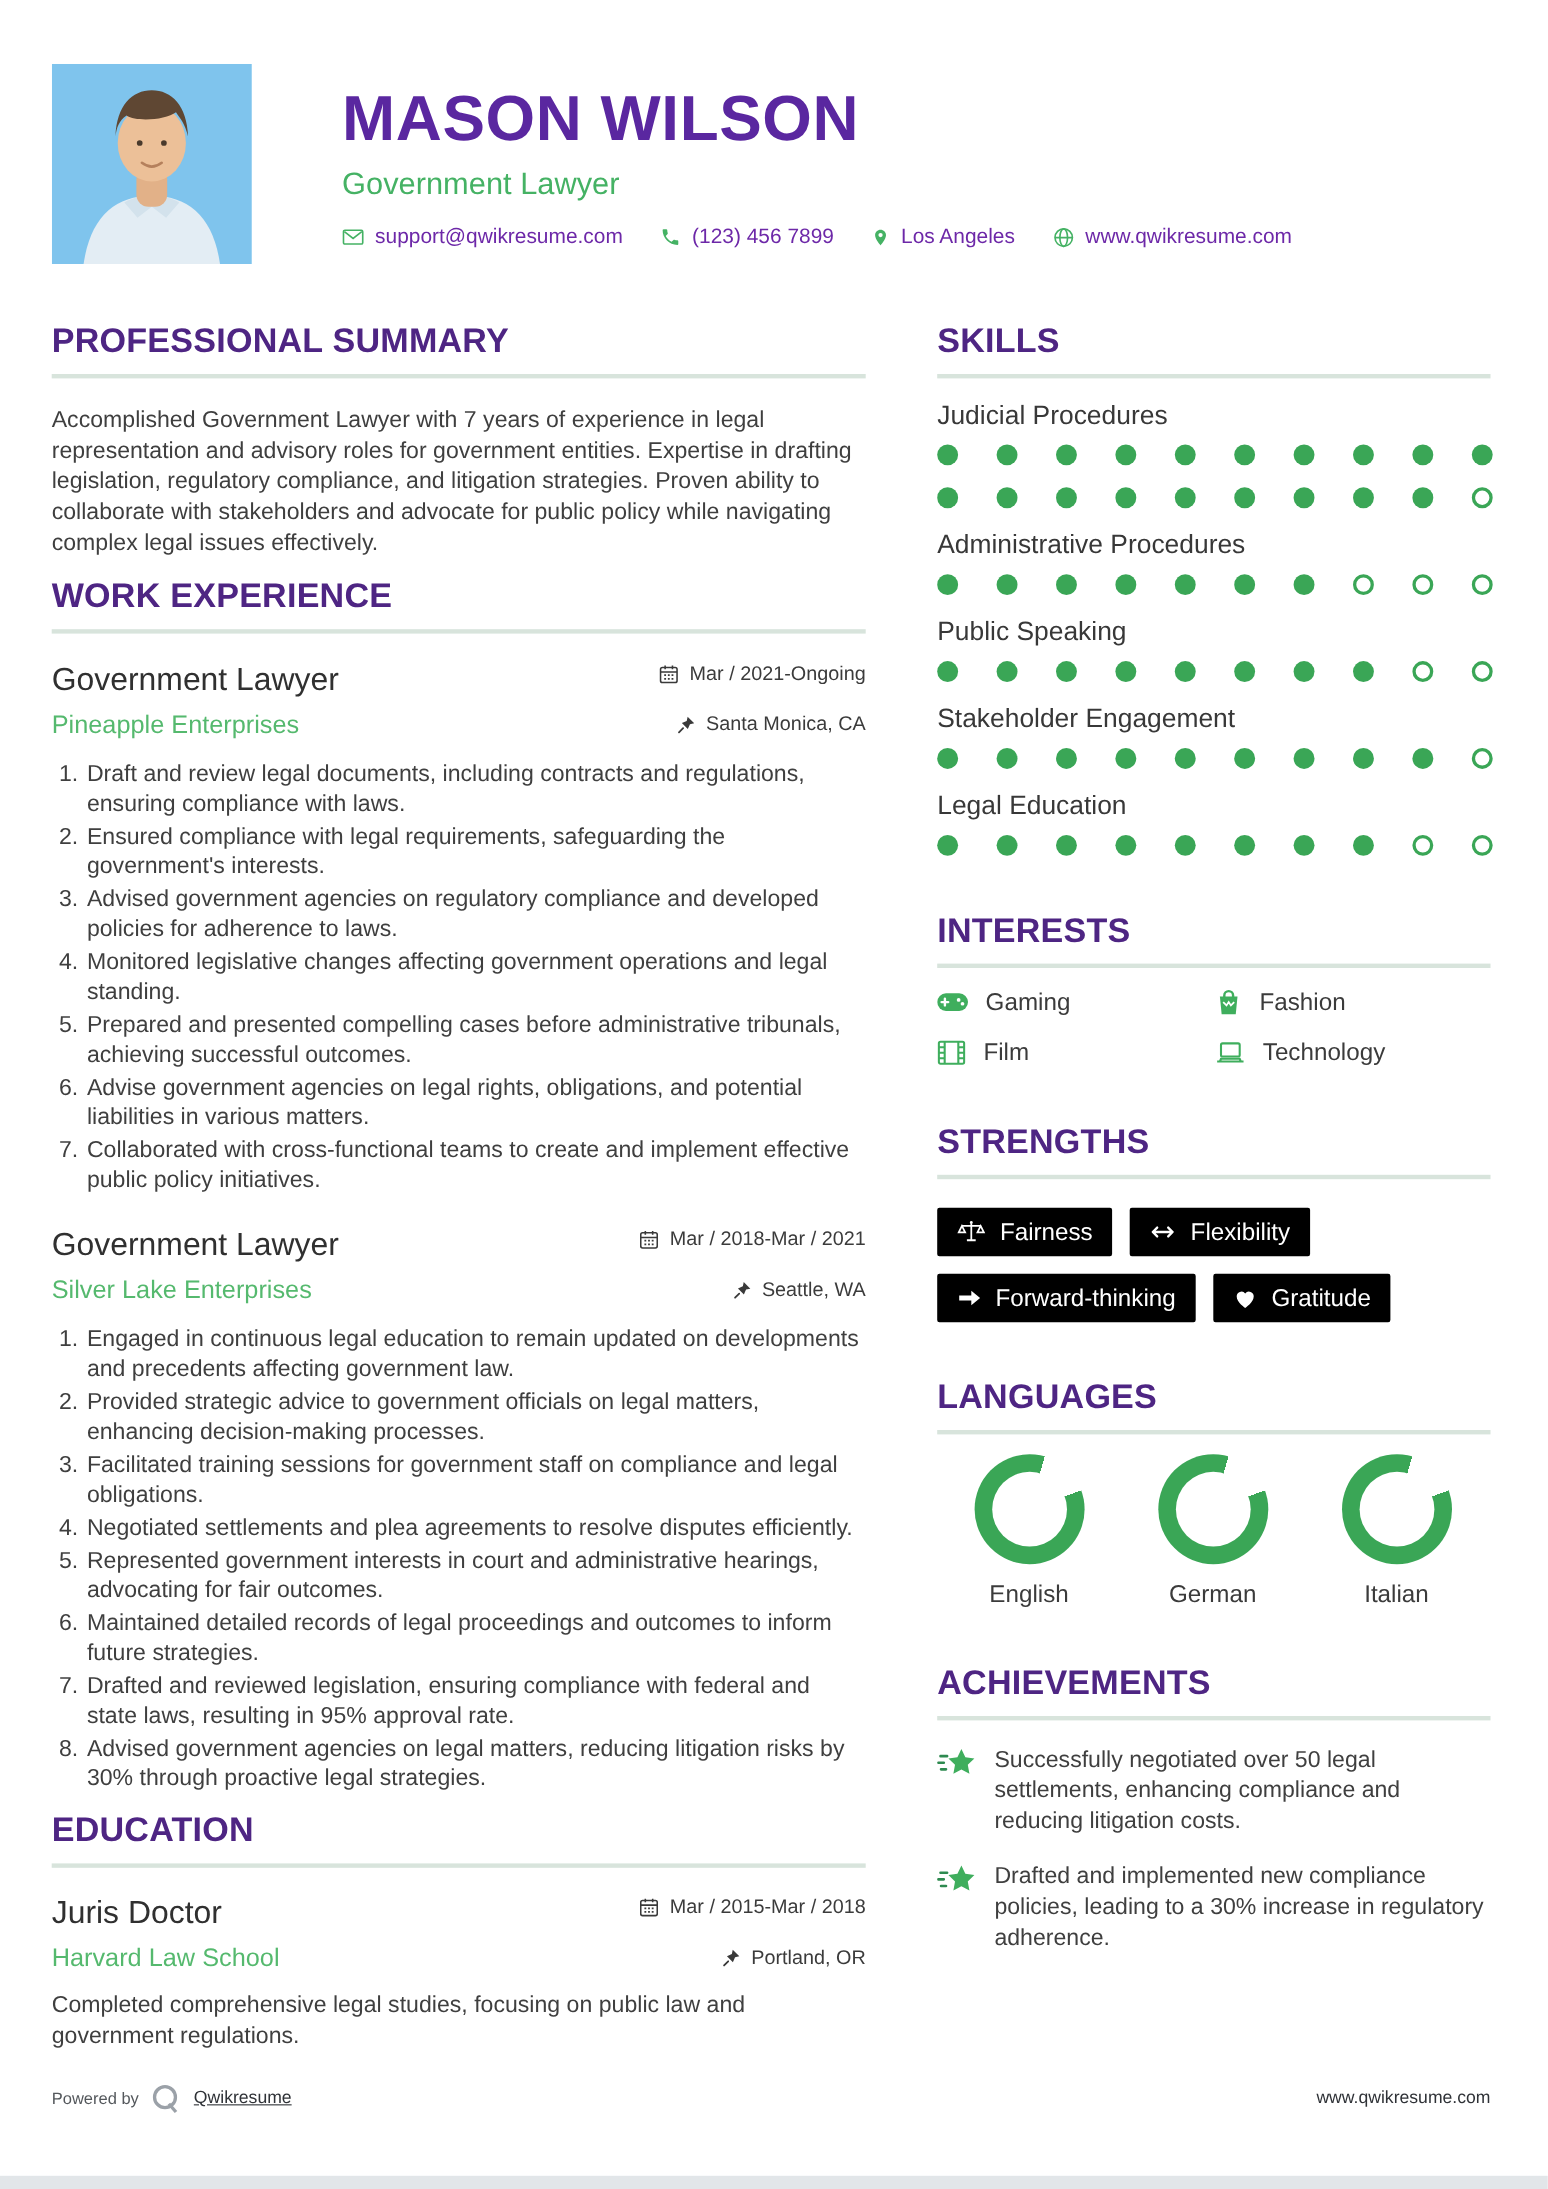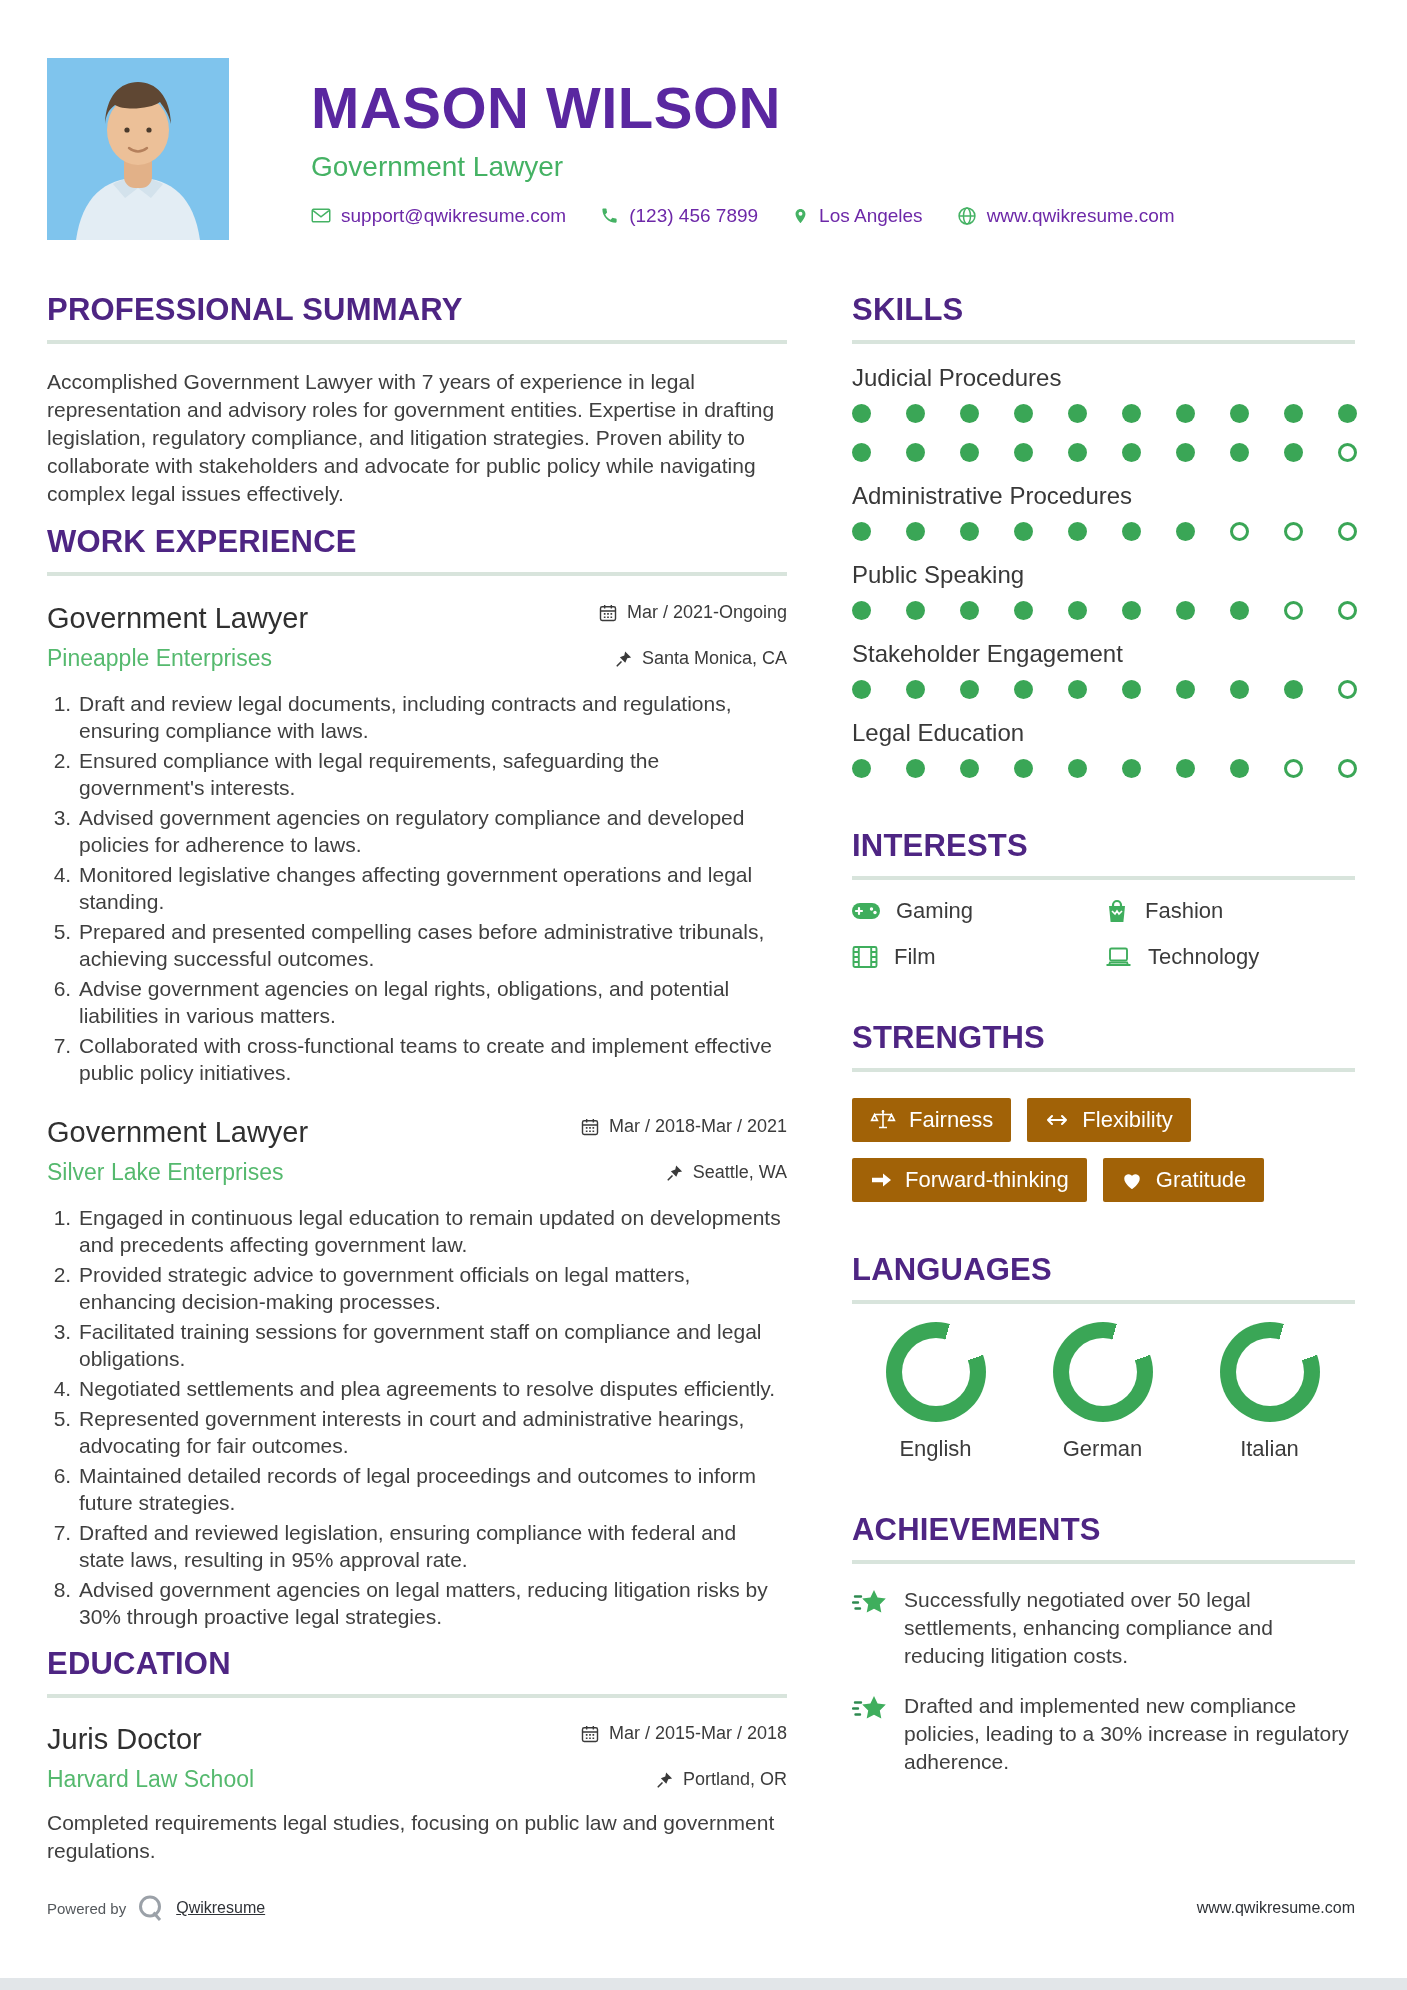--- a/index.html
+++ b/index.html
@@ -46,21 +46,21 @@
   .skill{margin-top:20px;}
   .skill-name{font-size:24px;color:#383838;margin-bottom:12px;}
   .dots{display:flex;gap:35px;}
   .dot{width:19px;height:19px;border-radius:50%;box-sizing:border-box;flex:none;}
   .dot.filled{background:#3aa656;}
   .dot.empty{border:3px solid #3aa656;background:#fff;}
   .interests-grid{margin-top:18px;display:grid;grid-template-columns:253px 1fr;row-gap:20px;}
   .interest{display:flex;align-items:center;gap:16px;font-size:22px;color:#3b3b3b;}
   .interest svg{flex:none;}
   .badges{margin-top:26px;display:flex;flex-wrap:wrap;gap:16px;}
-  .badge{display:inline-flex;align-items:center;gap:13px;background:#a16207;color:#ffffff;
+  .badge{display:inline-flex;align-items:center;gap:13px;background:#000000;color:#ffffff;
          font-size:22px;padding:9px 18px;border-radius:2px;line-height:26px;}
   .badge svg{flex:none;}
   .langs{margin-top:18px;display:flex;}
   .lang{width:167px;display:flex;flex-direction:column;align-items:center;}
   .donut{width:100px;height:100px;border-radius:50%;position:relative;}
   .donut::after{content:"";position:absolute;inset:16px;background:#ffffff;border-radius:50%;}
   .lang-name{margin-top:14px;font-size:22px;color:#3b3b3b;}
   .ach-item{display:flex;gap:16px;margin-top:22px;}
   .ach-item svg{flex:none;margin-top:2px;}
   .ach-text{font-size:21px;line-height:28px;color:#3f3f3f;}
@@ -226,21 +226,21 @@
           <div class="job-sub">
             <span class="company">Harvard Law School</span>
             <span class="meta">
               <svg width="18" height="18" viewBox="0 0 24 24">
                 <path d="M13.5 2l8 8-5.2 1.1-2.6 5.9-7.2-7.2 5.9-2.6z" fill="#3a3a3a"></path>
                 <path d="M8 16L3 21" stroke="#3a3a3a" stroke-width="2.2" stroke-linecap="round"></path>
               </svg>
               <span>Portland, OR</span>
             </span>
           </div>
-          <p class="edu-desc">Completed requirements legal studies, focusing on public law and government regulations.</p>
+          <p class="edu-desc">Completed comprehensive legal studies, focusing on public law and government regulations.</p>
         </div>
       </section>
     </div>
 
     <div class="col-right">
 
       <section class="rsec">
         <h2 class="sec-h">SKILLS</h2>
         <div class="rule"></div>
         <div class="skill">

